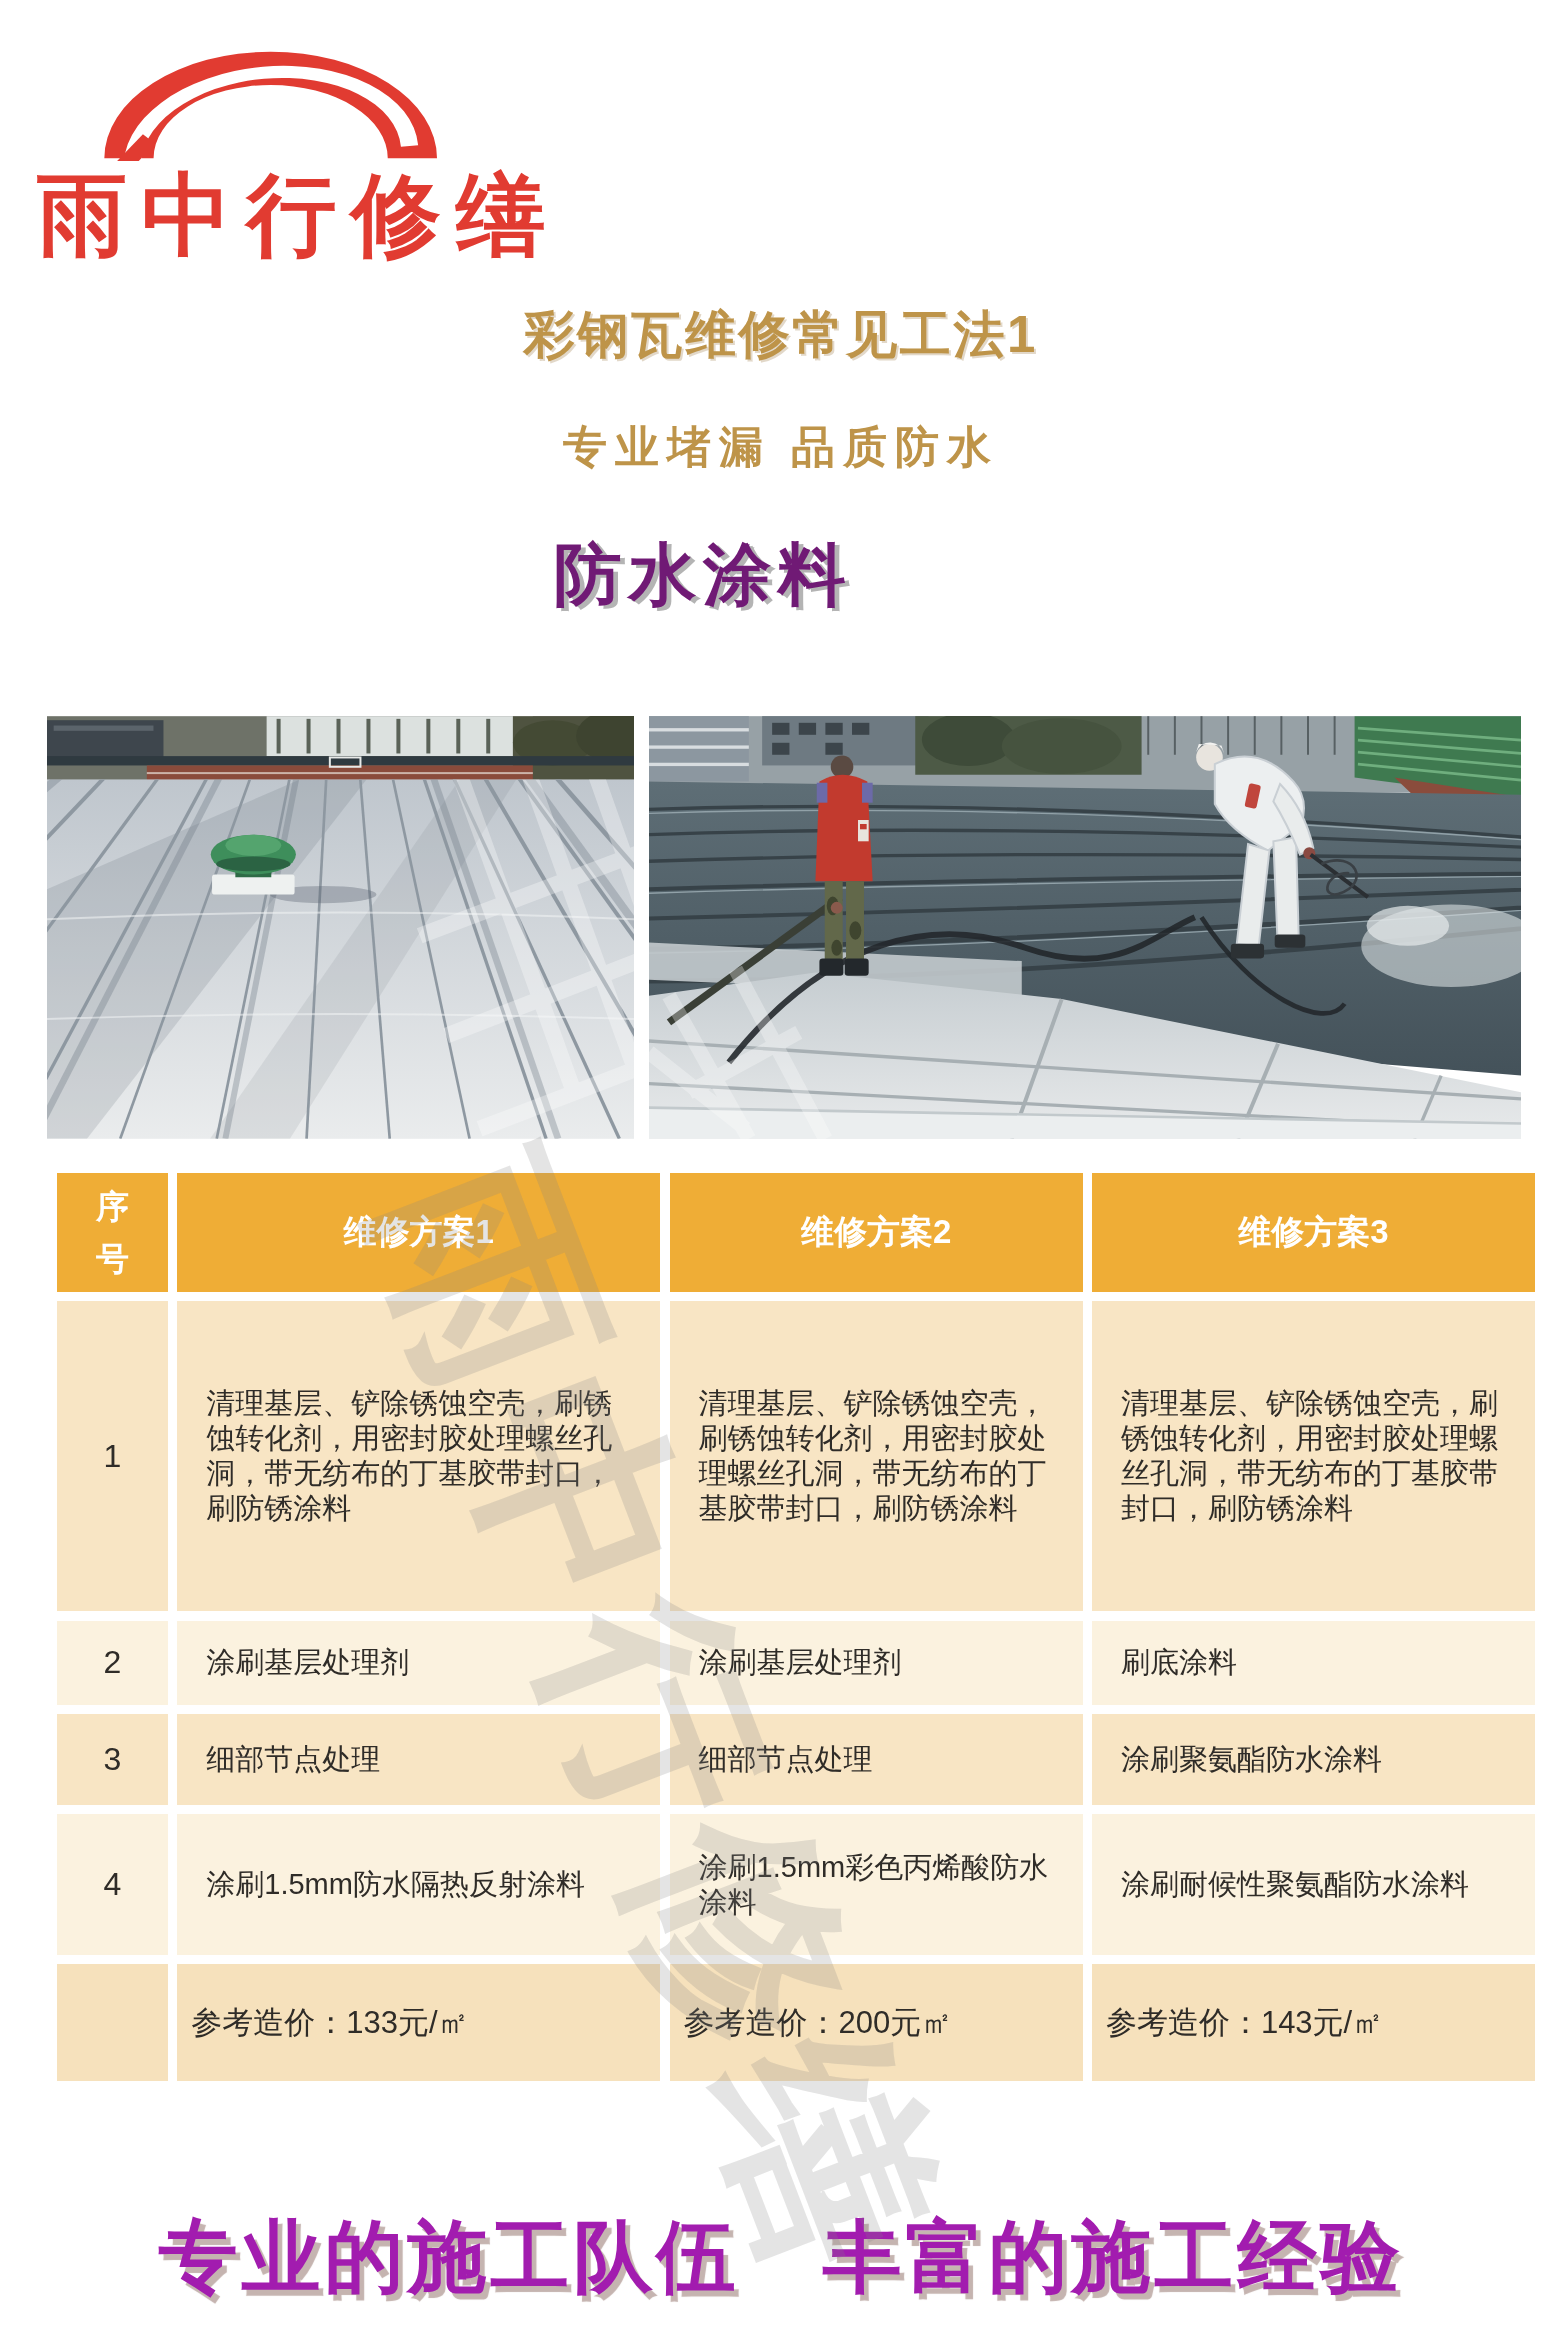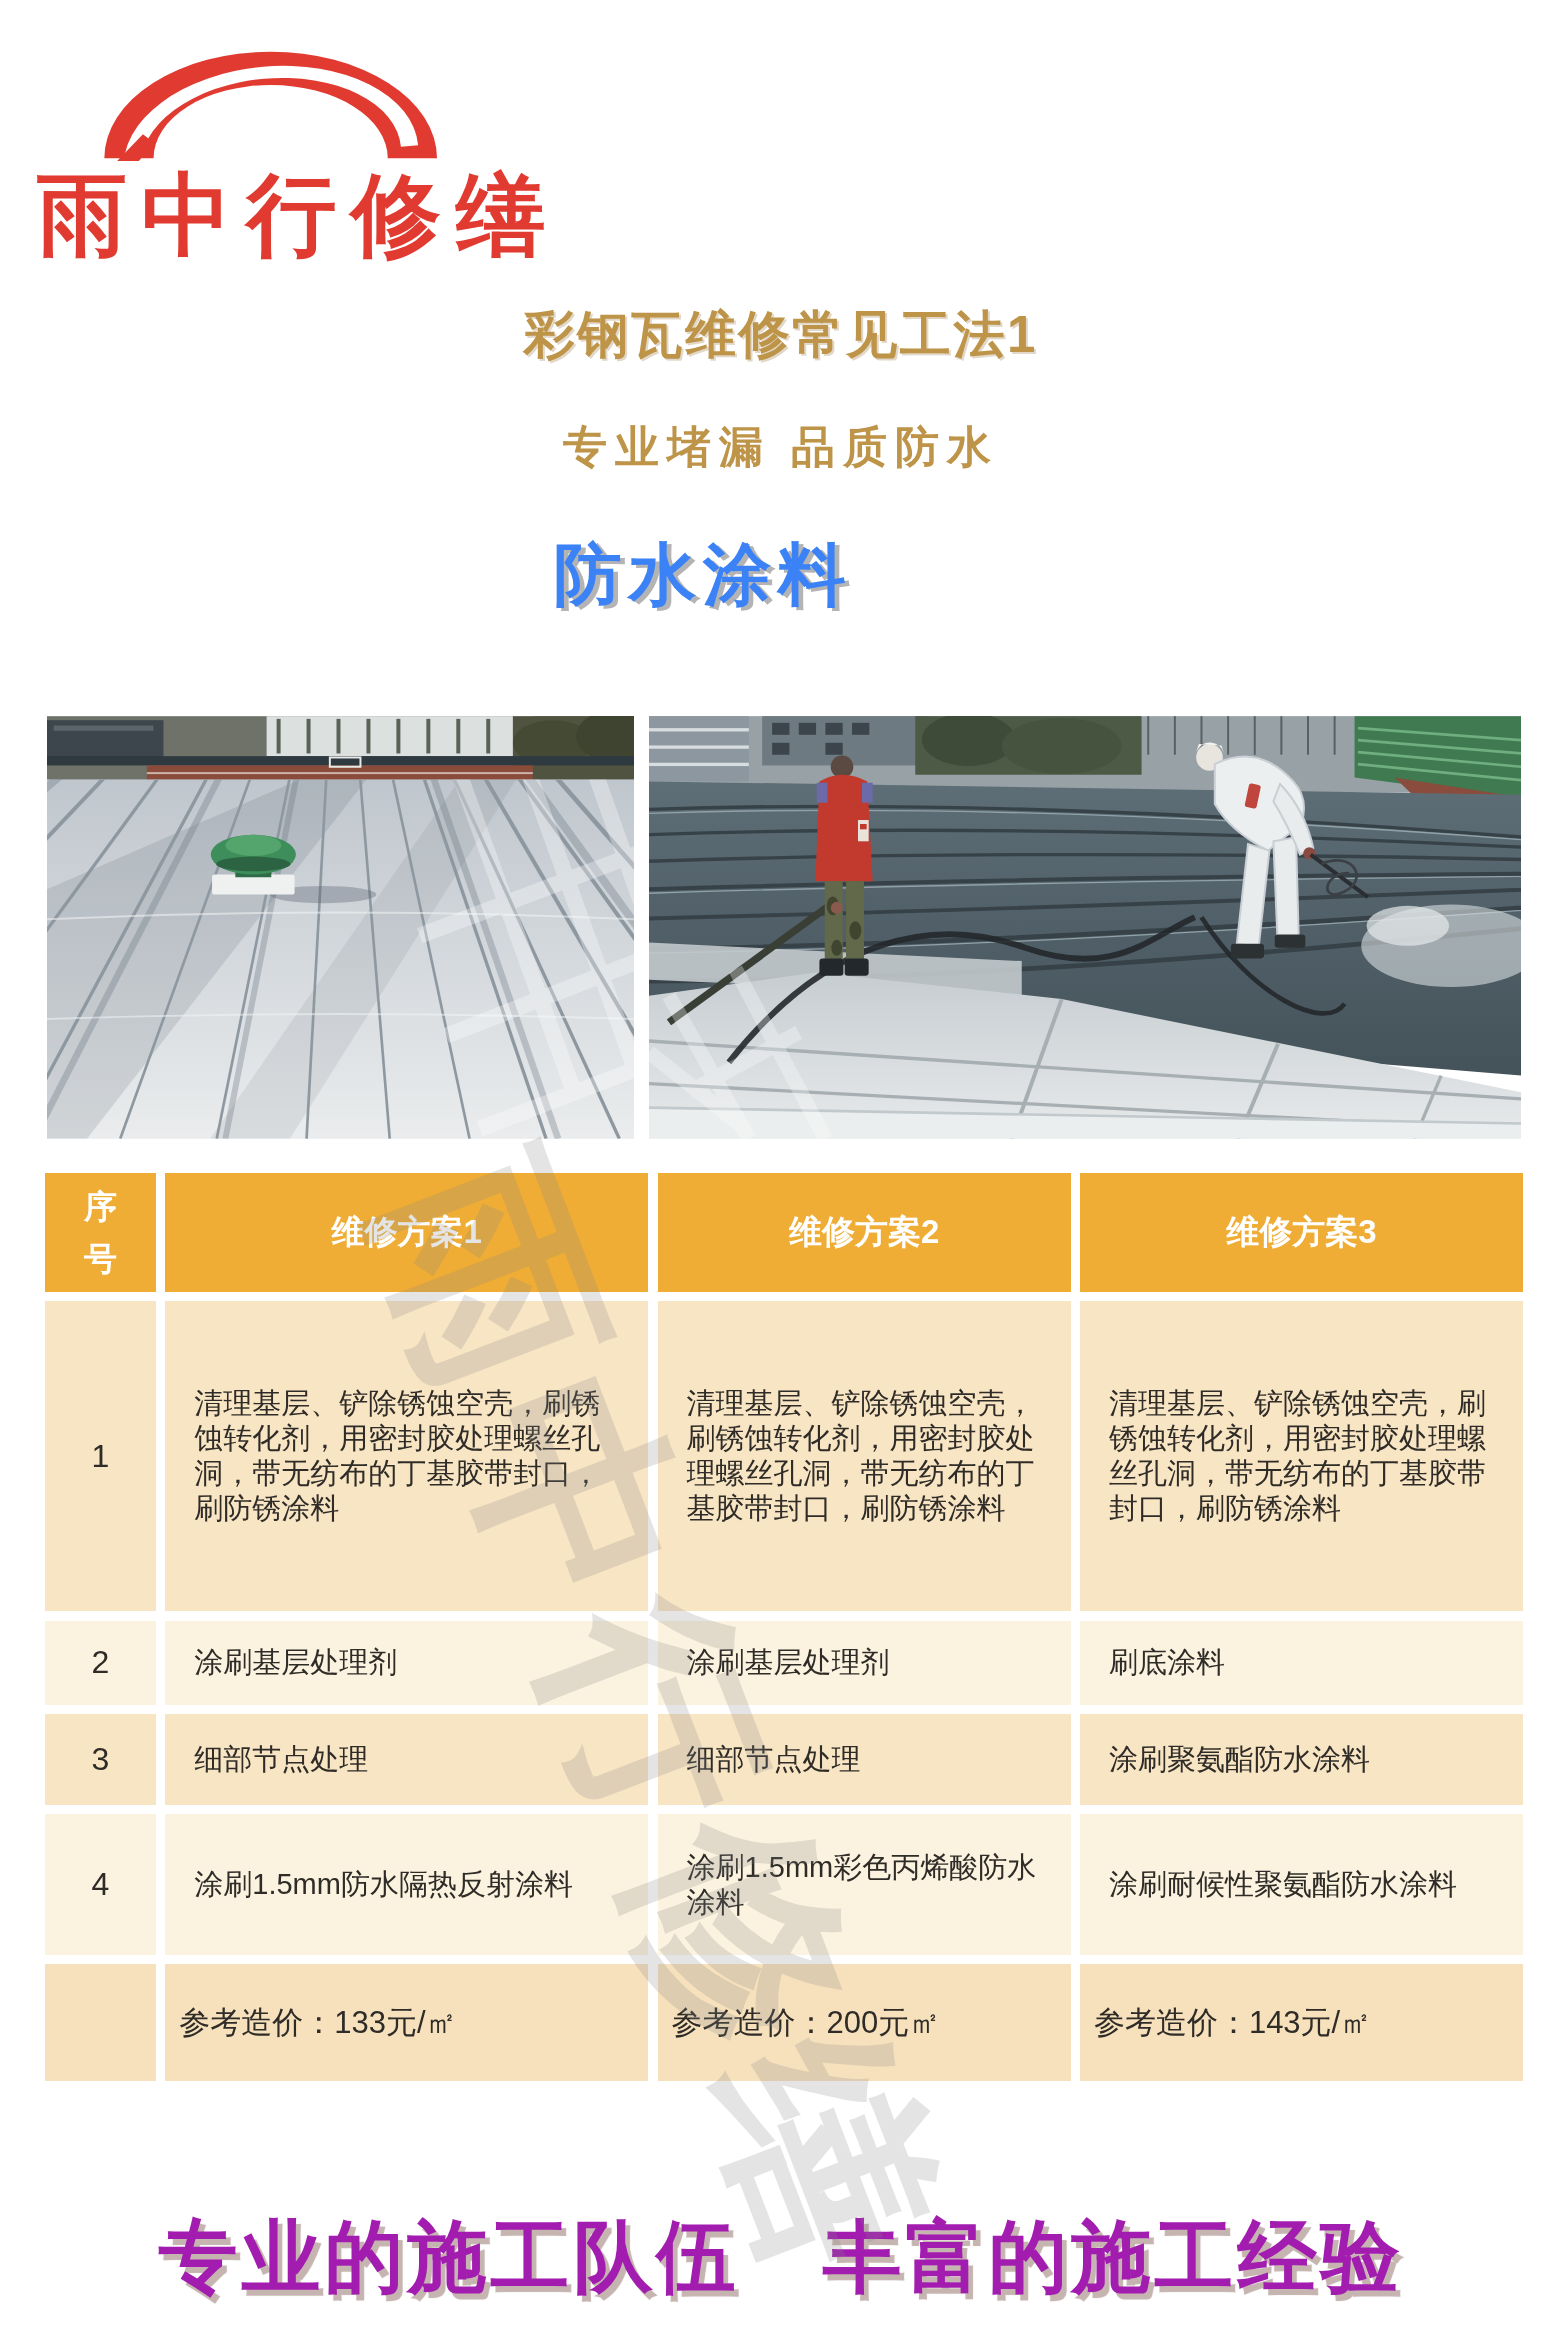--- a/index.html
+++ b/index.html
@@ -11,36 +11,36 @@
   .logo-text{position:absolute;left:37px;top:168px;width:546px;font-size:90px;line-height:1.05;
              font-weight:bold;color:#E13B31;letter-spacing:14.6px;white-space:nowrap;}
 
   
   .title{position:absolute;left:0;top:301px;width:1562px;text-align:center;
          font-size:51px;font-weight:bold;color:#BE9449;letter-spacing:2.7px;
          text-shadow:2px 2px 0 rgba(140,100,40,.25);}
   .subtitle{position:absolute;left:0;top:418px;width:1562px;text-align:center;
             font-size:44px;font-weight:bold;color:#BE9449;letter-spacing:8px;}
   .section-title{position:absolute;left:0;top:530px;width:1406px;text-align:center;
-            font-size:68px;font-weight:bold;color:#3b82f6;letter-spacing:6.7px;
+            font-size:68px;font-weight:bold;color:#701a75;letter-spacing:6.7px;
             text-shadow:4.7px 3.3px 0 rgba(130,130,130,.6);}
 
   
   .photo{position:absolute;top:716px;height:423px;overflow:hidden;}
   .photo svg{display:block;}
   .photo-left{left:47px;width:587px;}
   .photo-right{left:649px;width:872px;}
 
   
   .watermark{position:absolute;left:586px;top:1119px;font-size:220px;font-weight:bold;
              color:rgba(130,130,130,0.22);letter-spacing:14.6px;white-space:nowrap;
              transform:rotate(69deg);transform-origin:0 0;z-index:6;pointer-events:none;}
 
   
-  .plan-table{position:absolute;left:45px;top:1173px;width:1326px;display:grid;
+  .plan-table{position:absolute;left:57px;top:1173px;width:1326px;display:grid;
               grid-template-columns:111px 483px 413px 443px;
               grid-template-rows:119px 310px 84px 91px 141px 117px;
               gap:9.3px;z-index:2;}
   .th{background:#EFAD36;color:#ffffff;font-weight:bold;font-size:33px;
       display:flex;align-items:center;justify-content:center;text-align:center;}
   .th-no{padding:0 33px;word-break:break-all;line-height:1.55;}
   .cell{color:#2F2C28;display:flex;align-items:center;}
   .bg-a{background:#F8E5C4;}   
   .bg-b{background:#FBF2DF;}   
   .bg-c{background:#F6E1BC;}   

